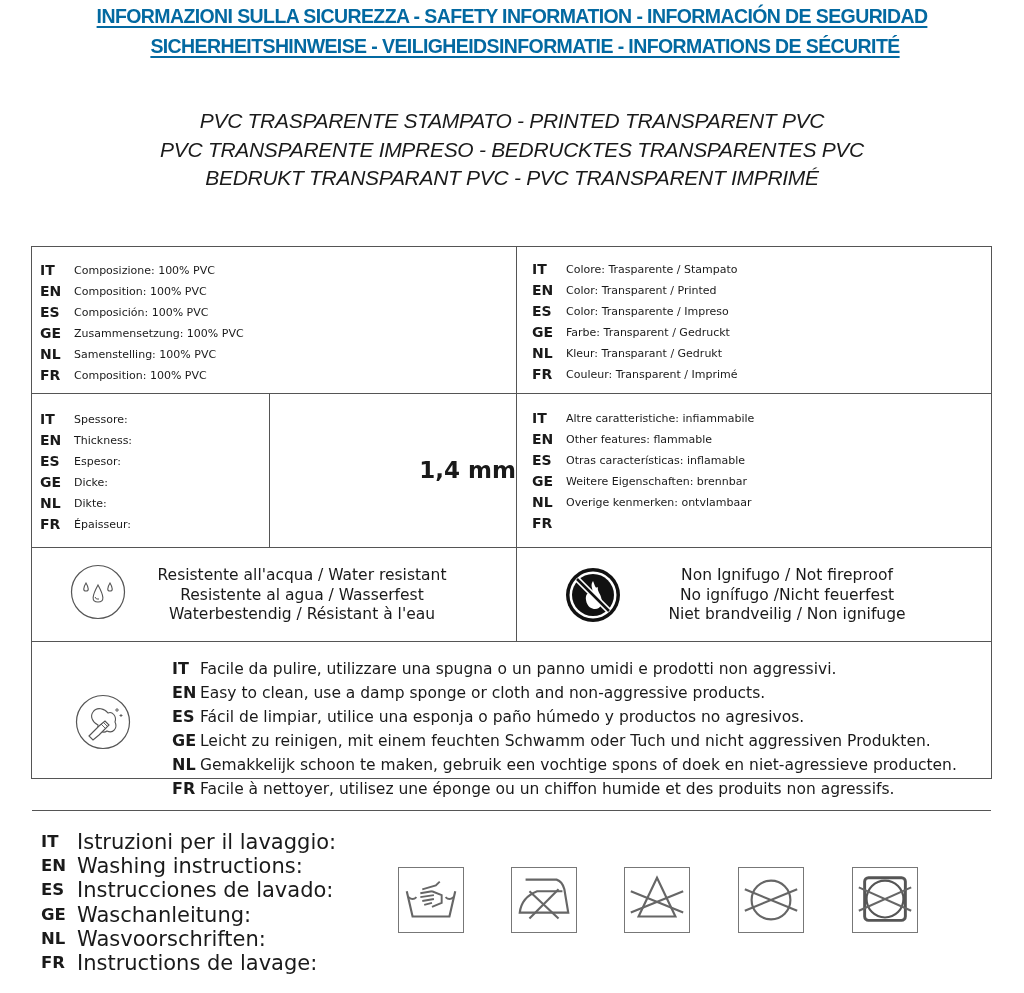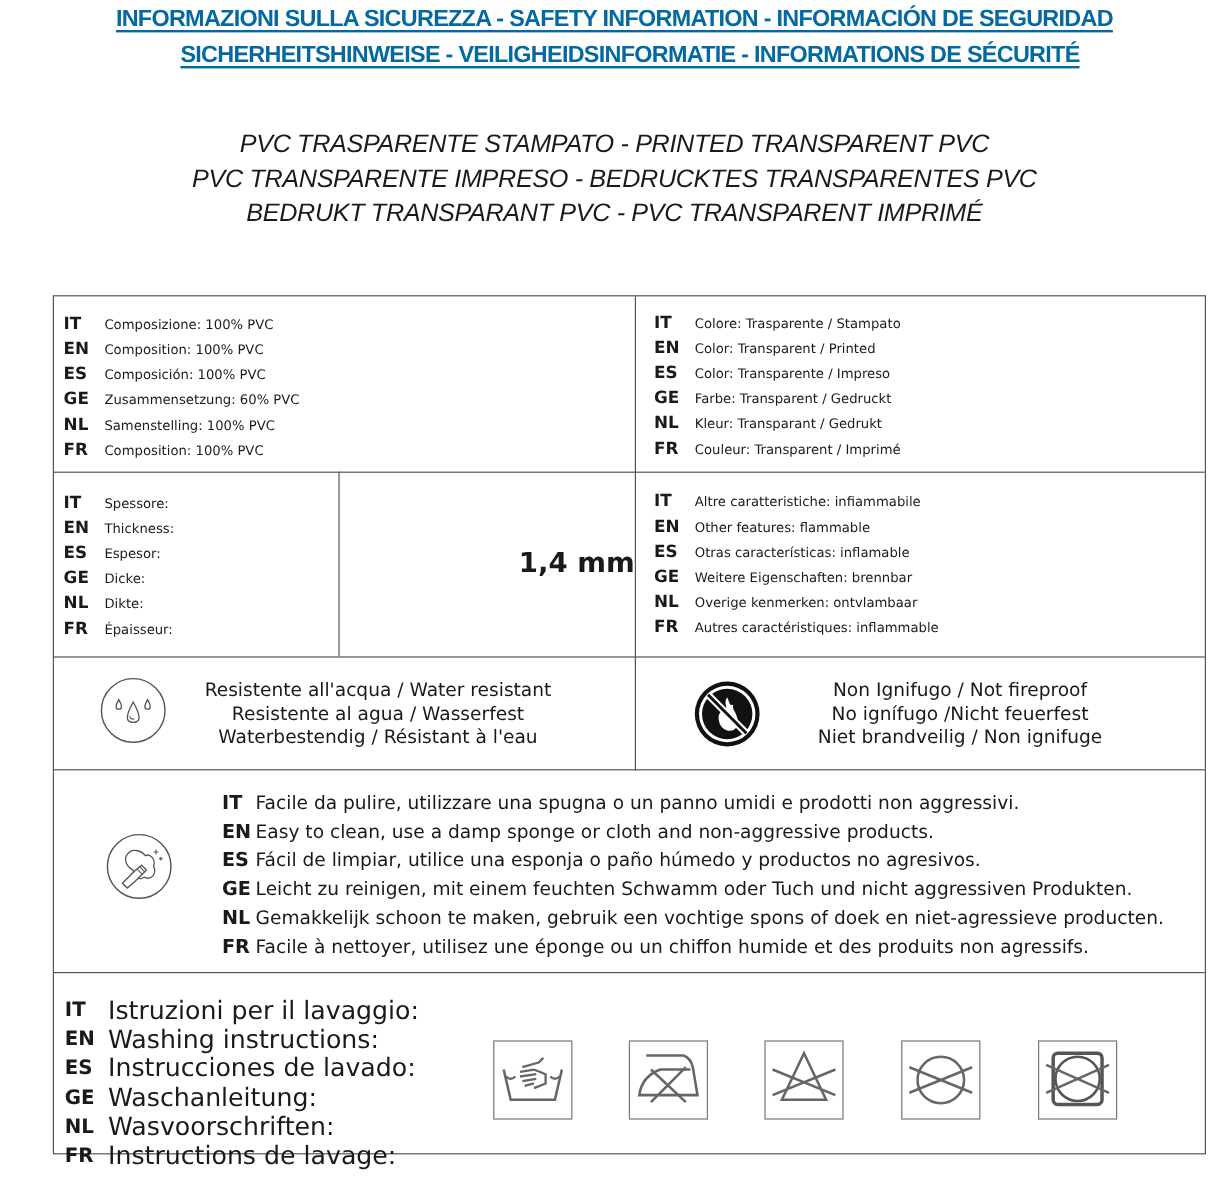--- a/index.html
+++ b/index.html
@@ -9,21 +9,21 @@
          font-family: "Liberation Sans", sans-serif; font-weight: bold; font-size: 19.5px;
          letter-spacing: -0.6px; text-decoration: underline; text-underline-offset: 3px;
          text-decoration-thickness: 1.5px; color: #0369a1; }
   .hdr1 { top: 5px; }
   .hdr2 { top: 35px; padding-left: 13px; }
   .sub { position: absolute; left: 0; width: 1024px; text-align: center;
          font-family: "Liberation Sans", sans-serif; font-style: italic; font-size: 21px;
          letter-spacing: -0.3px; color: #1a1a1a; }
   .sub1 { top: 109px; } .sub2 { top: 138px; } .sub3 { top: 166px; }
 
-  .tbl { position: absolute; left: 44px; top: 246px; width: 961px; height: 716px;
+  .tbl { position: absolute; left: 31px; top: 246px; width: 961px; height: 533px;
          border: 1.5px solid #555; box-sizing: border-box; }
   .cell { position: absolute; box-sizing: border-box; }
   .hline { position: absolute; left: 0; width: 100%; height: 0; border-top: 1.5px solid #555; }
   .vline { position: absolute; width: 0; border-left: 1.5px solid #555; }
 
   .rows { font-size: 16px; line-height: 21px; }
   .row { display: flex; white-space: nowrap; }
   .code { font-weight: bold; font-size: 14px; width: 34px; flex: none; }
   .txt { font-size: 11px; }
 
@@ -70,21 +70,21 @@
     <div class="row">
         <span class="code">EN</span>
         <span class="txt">Composition: 100% PVC</span>
       </div>
     <div class="row">
         <span class="code">ES</span>
         <span class="txt">Composición: 100% PVC</span>
       </div>
     <div class="row">
         <span class="code">GE</span>
-        <span class="txt">Zusammensetzung: 60% PVC</span>
+        <span class="txt">Zusammensetzung: 100% PVC</span>
       </div>
     <div class="row">
         <span class="code">NL</span>
         <span class="txt">Samenstelling: 100% PVC</span>
       </div>
     <div class="row">
         <span class="code">FR</span>
         <span class="txt">Composition: 100% PVC</span>
       </div>
   </div>
@@ -162,21 +162,20 @@
     <div class="row">
         <span class="code">GE</span>
         <span class="txt">Weitere Eigenschaften: brennbar</span>
       </div>
     <div class="row">
         <span class="code">NL</span>
         <span class="txt">Overige kenmerken: ontvlambaar</span>
       </div>
     <div class="row">
         <span class="code">FR</span>
-        <span class="txt">Autres caractéristiques: inflammable</span>
       </div>
   </div>
 
   <div class="cell" style="left:38px; top:317px; width:56px; height:56px">
     <svg viewBox="0 0 56 56" width="56" height="56">
       <circle cx="28" cy="28" r="26.5" fill="none" stroke="#555" stroke-width="1.2"></circle>
       <path d="M16 19 C13 24 13 27 16 27 C19 27 19 24 16 19 Z" fill="none" stroke="#555" stroke-width="1.1"></path>
       <path d="M40 19 C37 24 37 27 40 27 C43 27 43 24 40 19 Z" fill="none" stroke="#555" stroke-width="1.1"></path>
       <path d="M28 21 C22 32 21 38 28 38 C35 38 34 32 28 21 Z" fill="none" stroke="#555" stroke-width="1.1"></path>
       <path d="M25 33 Q26 36 29 35" fill="none" stroke="#555" stroke-width="1"></path>

